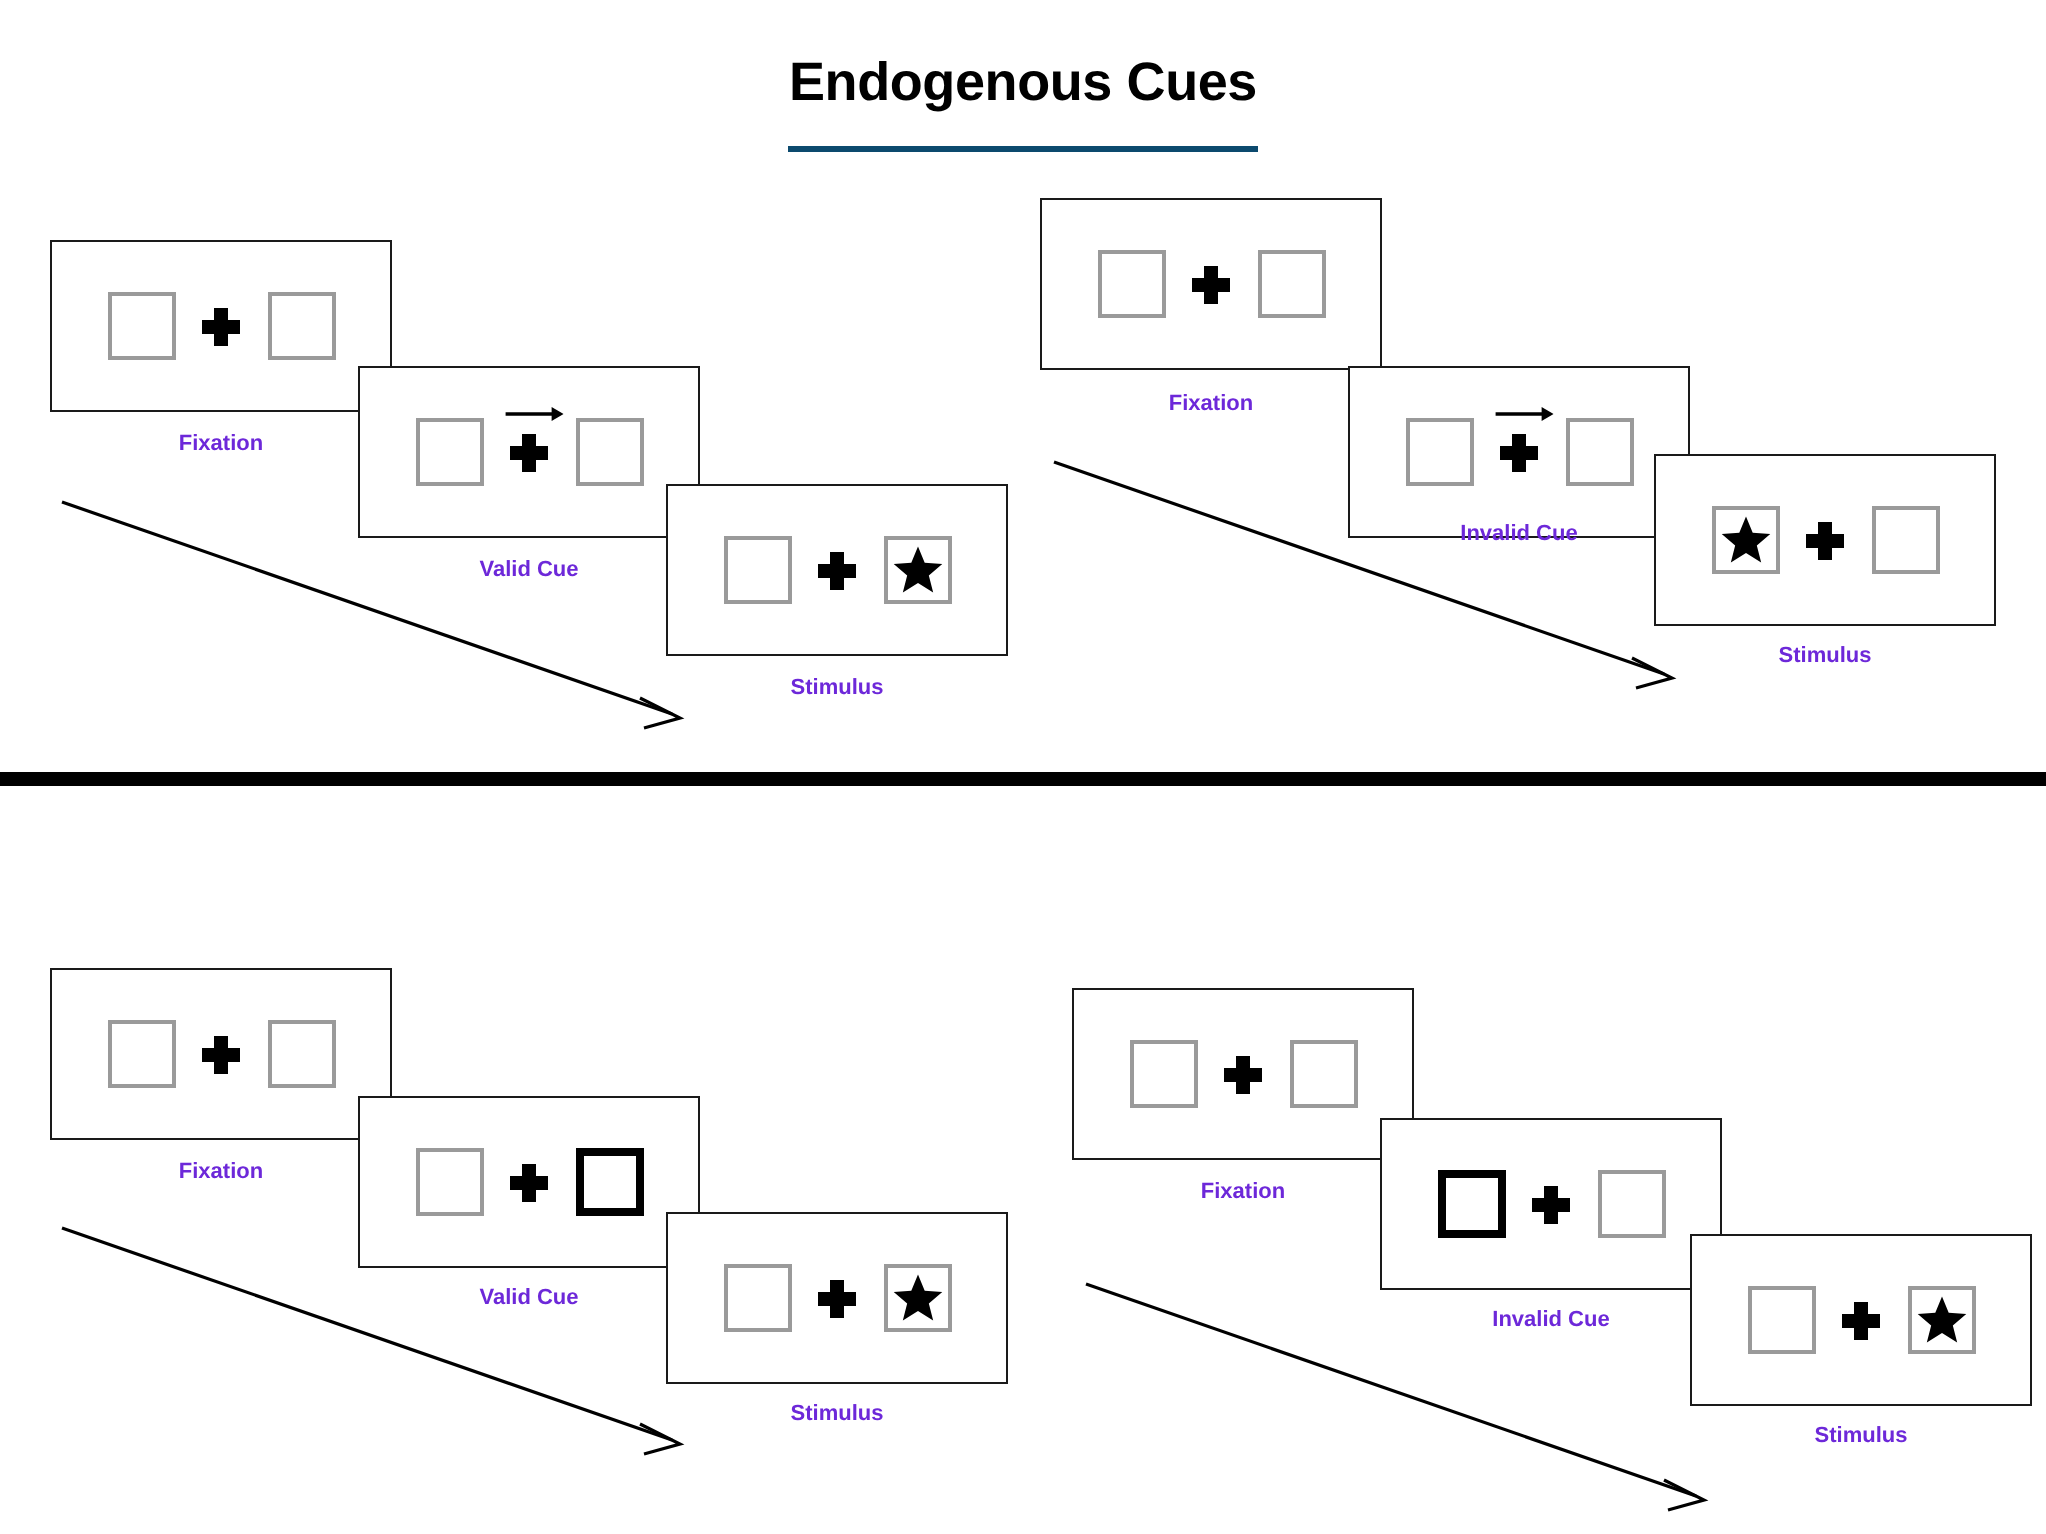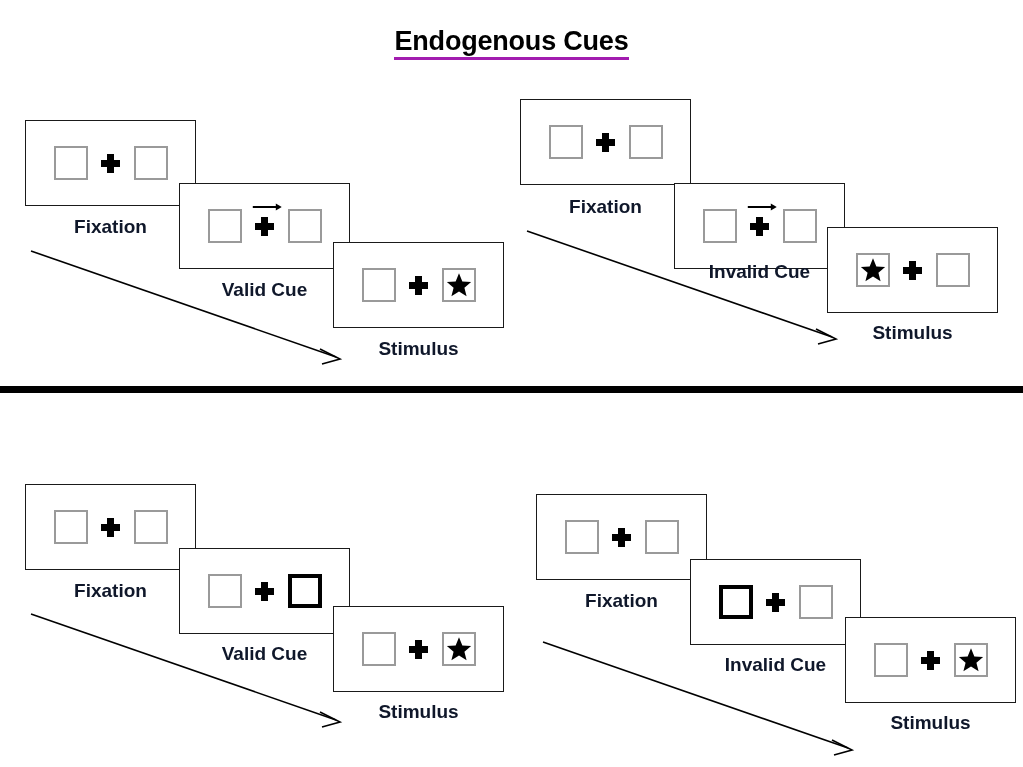--- a/index.html
+++ b/index.html
@@ -25,22 +25,22 @@
     position: absolute;
     left: 0;
     width: 1023px;
     text-align: center;
     font-size: 27px;
     font-weight: bold;
     letter-spacing: -0.2px;
     white-space: nowrap;
   }
   .section-title span.title-text {
-    border-bottom: 3px solid #a21caf;
-    padding-bottom: 1px;
+    border-bottom: 3px solid #0c4a6e;
+    padding-bottom: 17px;
   }
 
   
   .divider {
     position: absolute;
     background: #000000;
   }
 
   
   .panel {
@@ -116,25 +116,25 @@
     left: 50%;
     transform: translateX(-44%);
     width: 30px;
     height: 12px;
   }
   .arrow-cue svg { display: block; }
 
   
   .caption {
     position: absolute;
-    font-size: 19px;
+    font-size: 11px;
     font-weight: bold;
     white-space: nowrap;
     text-align: center;
-    color: #0f172a;
+    color: #6d28d9;
   }
 
   
   .timeline-arrow {
     position: absolute;
     pointer-events: none;
   }
   .timeline-arrow svg { display: block; overflow: visible; }
 </style>
 </head>

